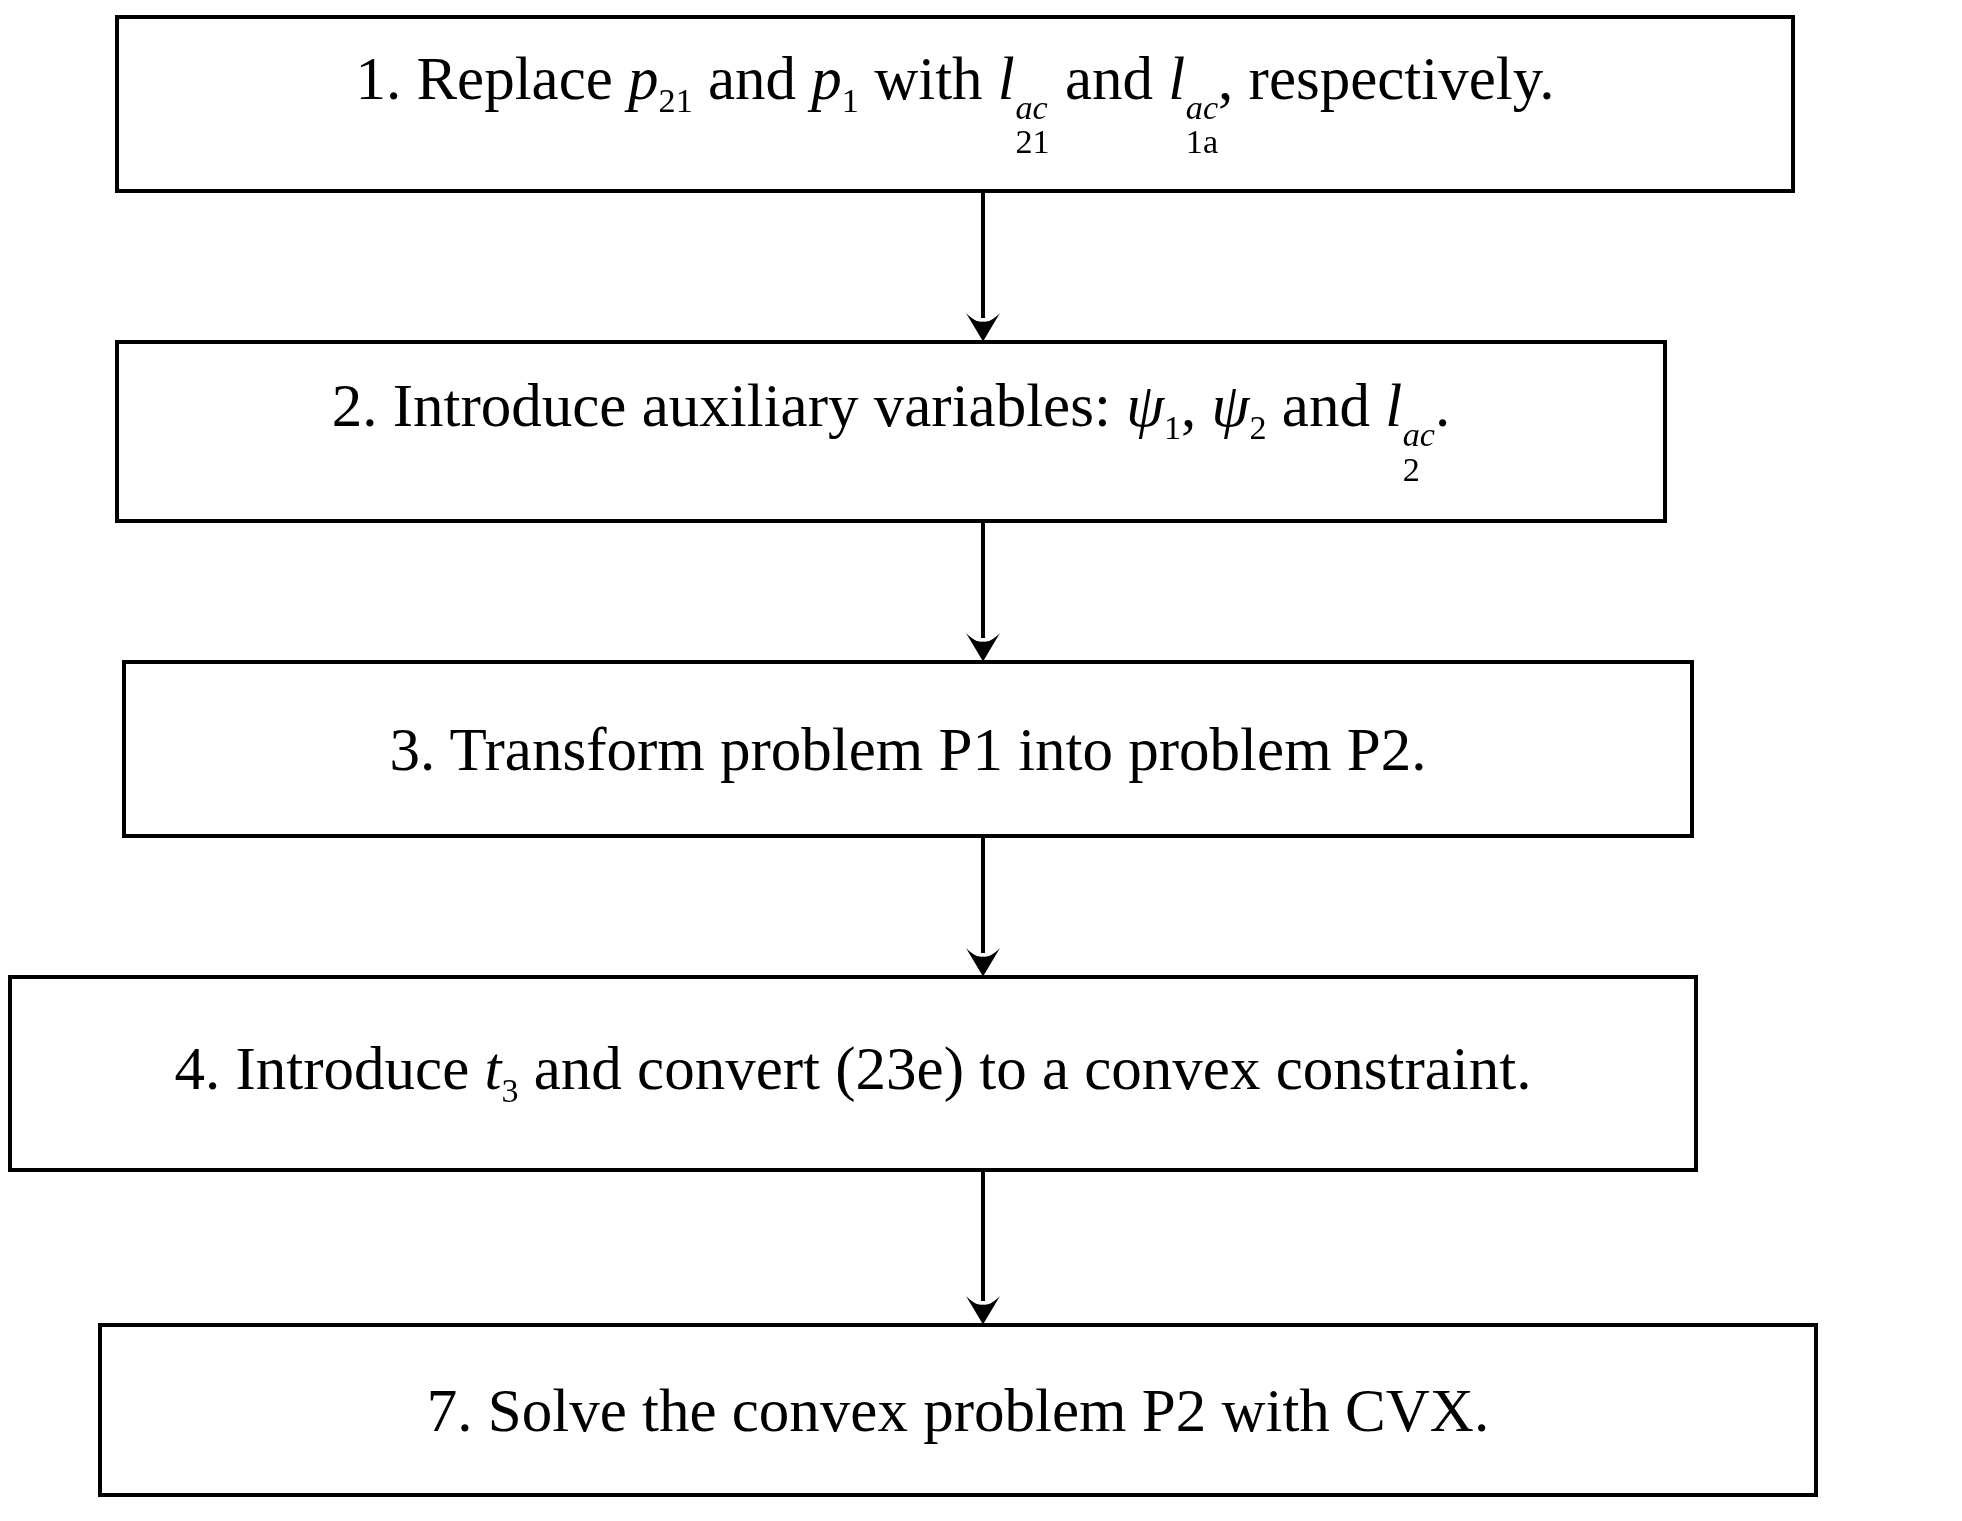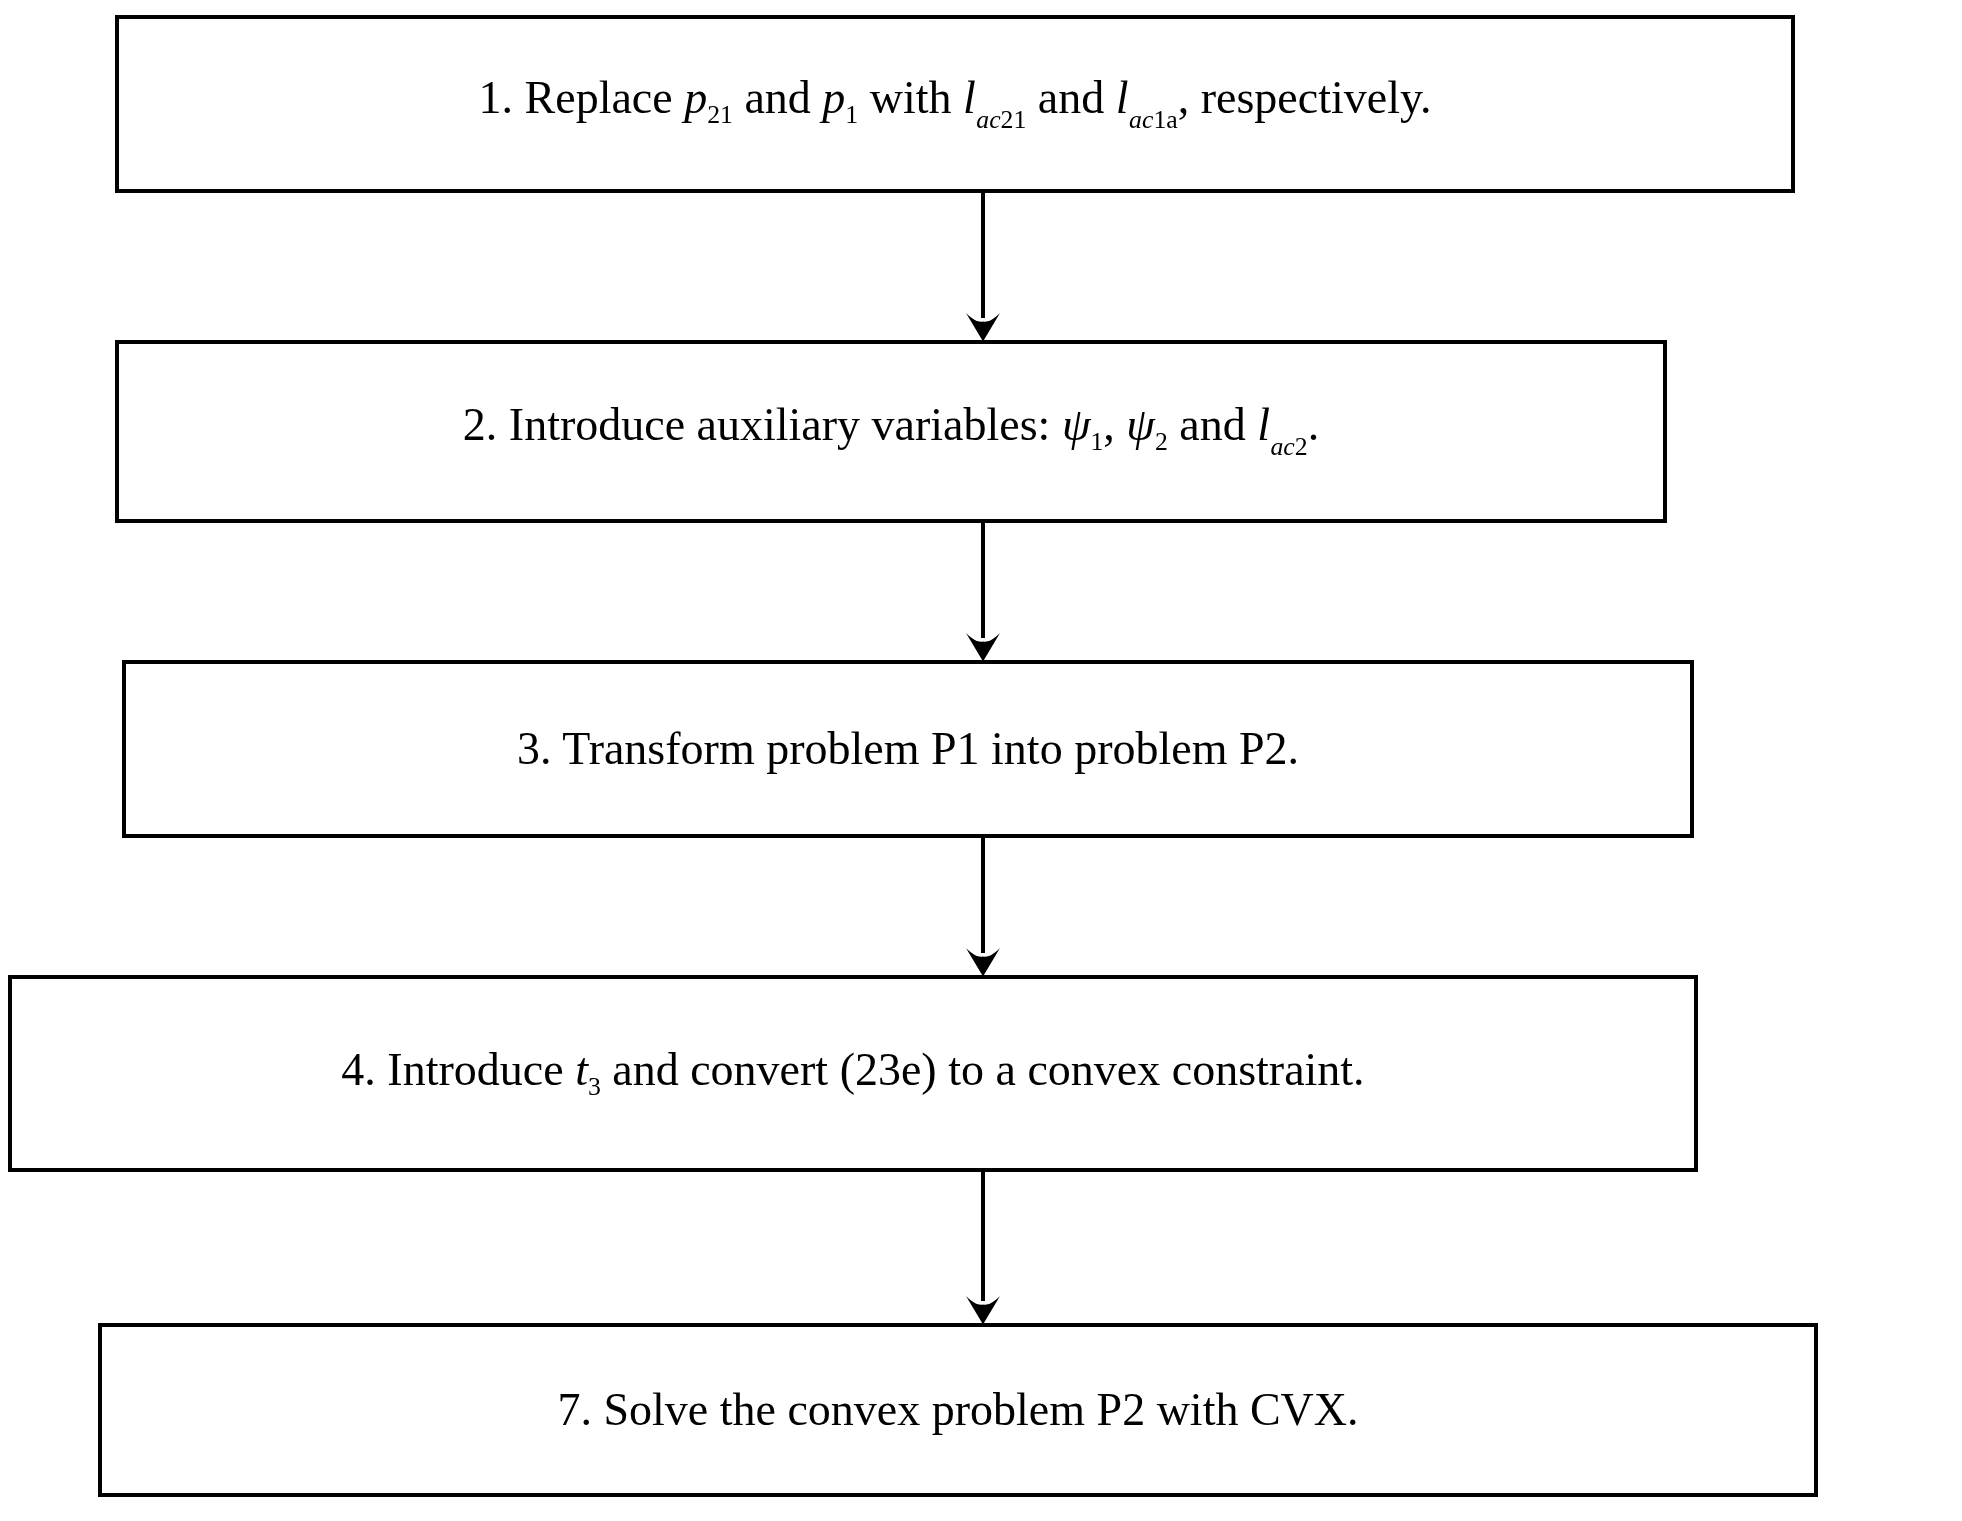--- a/index.html
+++ b/index.html
@@ -16,35 +16,35 @@
     color: #000000;
   }
   .step-box {
     position: absolute;
     border: 4px solid #000000;
     background: #ffffff;
     box-sizing: border-box;
     display: flex;
     align-items: center;
     justify-content: center;
-    font-size: 46px;
+    font-size: 61px;
     line-height: 1;
     white-space: nowrap;
   }
   #box1 { left: 115px; top: 15px;   width: 1680px; height: 178px; }
   #box2 { left: 115px; top: 340px;  width: 1552px; height: 183px; }
   #box3 { left: 122px; top: 660px;  width: 1572px; height: 178px; }
   #box4 { left: 8px;   top: 975px;  width: 1690px; height: 197px; }
   #box5 { left: 98px;  top: 1323px; width: 1720px; height: 174px; }
 
   
   .mbase { font-style: italic; }
   .mscripts {
     display: inline-flex;
-    flex-direction: row;
+    flex-direction: column;
     align-items: flex-start;
     font-size: 0.56em;
     line-height: 1.02;
     vertical-align: -0.58em;
     margin-left: 0.02em;
   }
   .msup { font-style: italic; }
   .msub { font-style: normal; }
   .msub-only {
     font-size: 0.56em;

